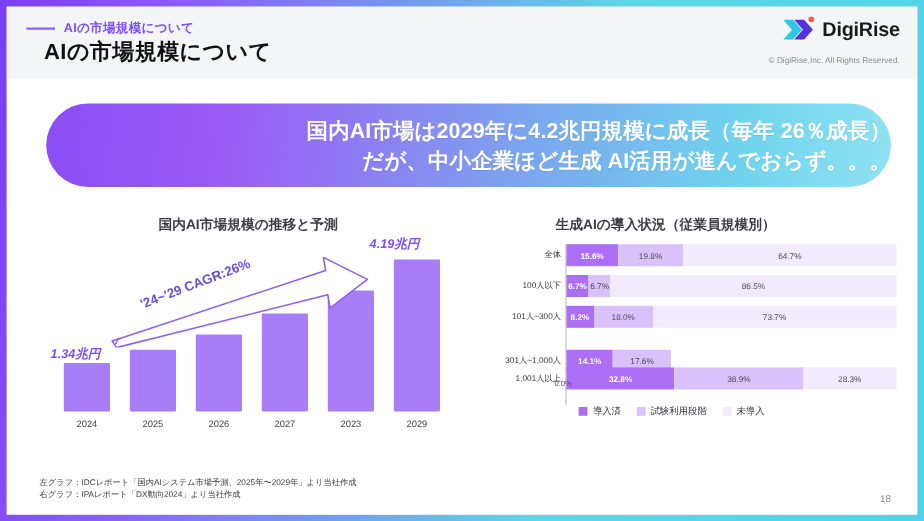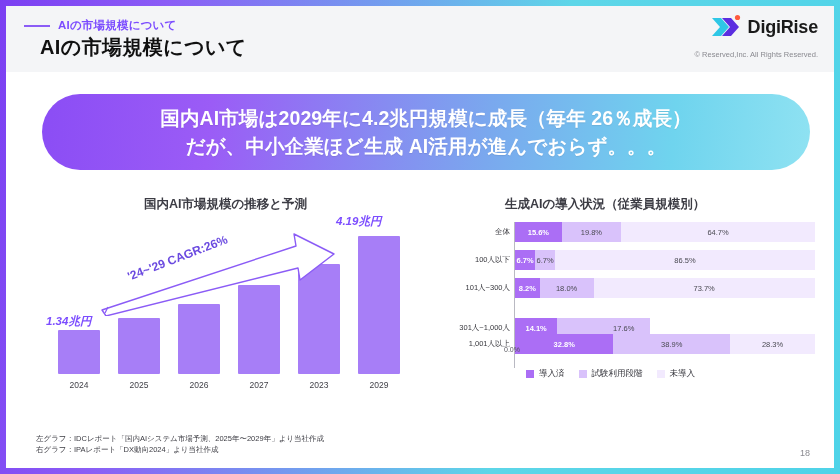--- a/index.html
+++ b/index.html
@@ -92,21 +92,21 @@
   
   .banner {
     position: absolute;
     left: 36px; top: 88px;
     width: 768px;
     height: 76px;
     border-radius: 38px;
     background: linear-gradient(95deg, #8b4df5 0%, #9b5cf6 22%, #7aa8ee 58%, #6fd4ee 82%, #8fe2f2 100%);
     display: flex;
     flex-direction: column;
-    align-items: center;
+    align-items: flex-end;
     justify-content: center;
     gap: 1px;
   }
   .banner-line {
     color: #ffffff;
     font-size: 19.5px;
     font-weight: bold;
     letter-spacing: .1px;
     white-space: nowrap;
     text-shadow: 0 1px 1px rgba(0,0,0,.08);
@@ -301,21 +301,21 @@
     <span class="logo-mark">
       <svg width="30" height="26" viewBox="0 0 30 26" aria-hidden="true">
         <path d="M1 4 L10 4 L18 13 L10 22 L1 22 L9 13 Z" fill="#2ec7e6"></path>
         <path d="M11 4 L20 4 L28 13 L20 22 L11 22 L19 13 Z" fill="#5b2ee0"></path>
         <circle cx="26.5" cy="3.5" r="2.6" fill="#ff5a3d"></circle>
       </svg>
     </span>
     <span class="logo-text">DigiRise</span>
   </div>
 
-  <div class="copyright">© Reserved,Inc. All Rights Reserved.</div>
+  <div class="copyright">© DigiRise,Inc. All Rights Reserved.</div>
 
   <div class="banner">
     <div class="banner-line">国内AI市場は2029年に4.2兆円規模に成長（毎年 26％成長）</div>
     <div class="banner-line">だが、中小企業ほど生成 AI活用が進んでおらず。。。</div>
   </div>
 
   <div id="left-chart">
     <div class="chart-title">国内AI市場規模の推移と予測</div>
 
     <div class="value-tag" id="tag-first">1.34兆円</div>
@@ -381,21 +381,21 @@
             <div class="stack-bars">
               <div class="seg seg-0" style="width: 8.2%;">8.2%</div>
               <div class="seg seg-1" style="width: 18%;">18.0%</div>
               <div class="seg seg-2" style="width: 73.7%;">73.7%</div>
             </div>
           </div>
           <div class="stack-row" style="top: 96px;">
             <div class="stack-cat">301人~1,000人</div>
             <div class="stack-bars">
               <div class="seg seg-0" style="width: 14.1%;">14.1%</div>
-              <div class="seg seg-1" style="width: 17.6%; padding-left: 40px;">17.6%</div>
+              <div class="seg seg-1" style="width: 17.6%;">17.6%</div>
             </div>
           </div>
           <div class="stack-row" style="top: 112px;">
             <div class="stack-cat">1,001人以上</div>
             <div class="stack-bars">
               <div class="seg seg-0" style="width: 32.8%;">32.8%</div>
               <div class="seg seg-1" style="width: 38.9%;">38.9%</div>
               <div class="seg seg-2" style="width: 28.3%;">28.3%</div>
             </div>
           </div>

